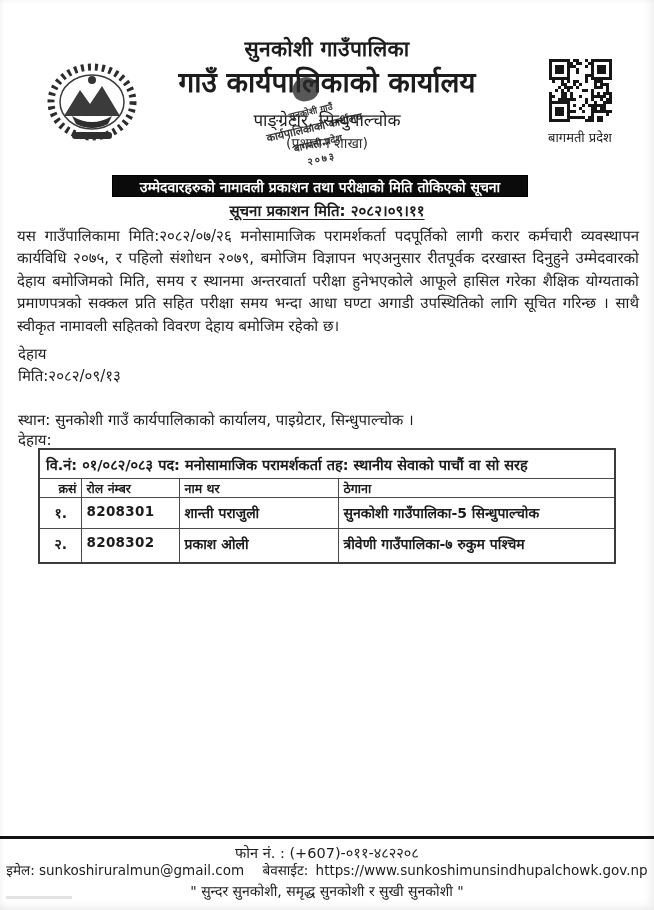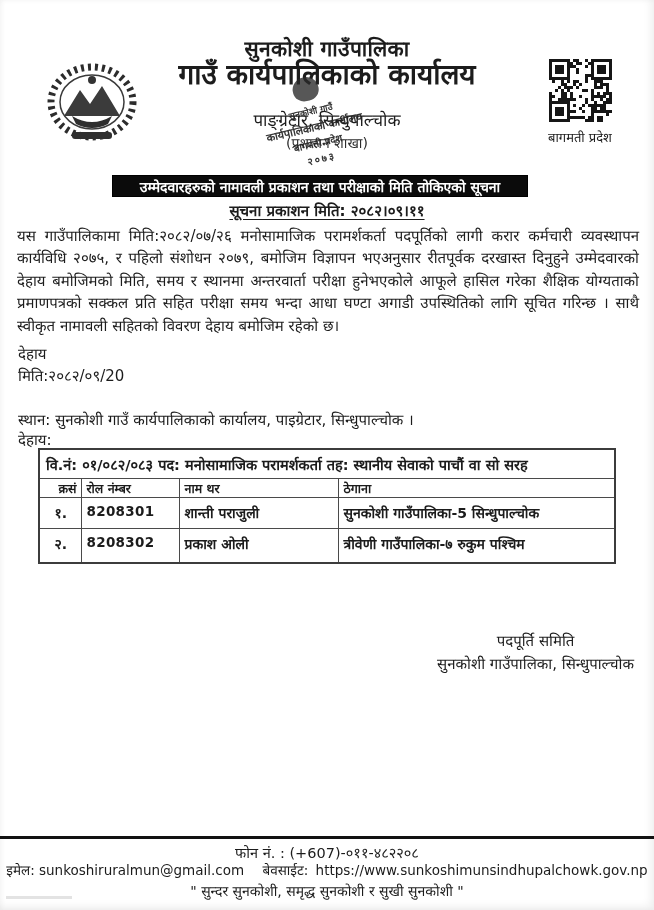--- a/index.html
+++ b/index.html
@@ -8,21 +8,21 @@
     position:relative; width:654px; height:910px; margin:0 auto;
     background:#ffffff; color:#1c1c1c; overflow:hidden;
     font-family:"DejaVu Sans","Liberation Sans",sans-serif;
     box-shadow: inset -3px -3px 8px rgba(0,0,0,0.07), inset 2px 0 4px rgba(0,0,0,0.03);
   }
   .abs{ position:absolute; }
   .ctr{ left:0; width:100%; text-align:center; }
 
   
   .h-muni   { top:34px;  font-size:21px; font-weight:700; letter-spacing:.3px; }
-  .h-office { top:54px;  font-size:28px; font-weight:700; }
+  .h-office { top:62px;  font-size:28px; font-weight:700; }
   .h-addr   { top:108px; font-size:17px; }
   .h-branch { top:133px; font-size:14px; color:#2c2c2c; }
 
   .logo{ left:42px; top:58px; width:100px; height:92px; }
 
   .qr-wrap{ left:548px; top:58px; width:64px; height:64px; background:#fff; }
   .qr-wrap i{ position:absolute; width:3px; height:3px; background:#161616; }
   .province{ left:530px; top:128px; width:100px; text-align:center; font-size:13px; }
 
   .stamp{
@@ -336,21 +336,21 @@
       <i style="left:52px;top:61px"></i>
     </div>
   <div class="abs province">बागमती प्रदेश</div>
 
   <div class="abs title-bar">उम्मेदवारहरुको नामावली प्रकाशन तथा परीक्षाको मिति  तोकिएको सूचना</div>
   <div class="abs ctr pub-date">सूचना प्रकाशन मिति: २०८२।०९।११</div>
 
   <div class="abs body-par">यस गाउँपालिकामा मिति:२०८२/०७/२६ मनोसामाजिक परामर्शकर्ता पदपूर्तिको लागी करार कर्मचारी व्यवस्थापन कार्यविधि २०७५, र पहिलो संशोधन २०७९, बमोजिम विज्ञापन भएअनुसार रीतपूर्वक दरखास्त दिनुहुने उम्मेदवारको देहाय बमोजिमको मिति, समय र स्थानमा अन्तरवार्ता परीक्षा हुनेभएकोले आफूले हासिल गरेका शैक्षिक योग्यताको प्रमाणपत्रको सक्कल प्रति सहित परीक्षा समय भन्दा आधा घण्टा अगाडी उपस्थितिको लागि सूचित गरिन्छ । साथै स्वीकृत नामावली सहितको विवरण देहाय बमोजिम रहेको छ।</div>
 
   <div class="abs d-line d0">देहाय</div>
-  <div class="abs d-line d1">मिति:२०८२/०९/20</div>
+  <div class="abs d-line d1">मिति:२०८२/०९/१३</div>
   <div class="abs d-line d3">स्थान: सुनकोशी गाउँ कार्यपालिकाको कार्यालय, पाइग्रेटार, सिन्धुपाल्चोक ।</div>
   <div class="abs d-line d4">देहाय:</div>
 
   <div class="abs vtable">
     <div class="vinfo1">वि.नं: ०१/०८२/०८३ पद: मनोसामाजिक परामर्शकर्ता तह: स्थानीय सेवाको पाचौं वा सो सरह</div>
     <table>
       <colgroup>
           <col class="c0">
           <col class="c1">
           <col class="c2">
@@ -374,24 +374,20 @@
         <tr class="r1">
           <td class="sn">२.</td>
           <td class="roll">8208302</td>
           <td>प्रकाश ओली</td>
           <td>त्रीवेणी गाउँपालिका-७ रुकुम पश्चिम</td>
         </tr>
       </tbody>
     </table>
   </div>
 
-  <div class="abs sig">
-    <div class="l1">पदपूर्ति समिति</div>
-    <div class="l2">सुनकोशी गाउँपालिका, सिन्धुपाल्चोक</div>
-  </div>
 
   <div class="abs foot-rule"></div>
   <div class="abs ctr f-phone">फोन नं. : (+607)-०११-४८२२०८</div>
   <div class="abs ctr f-line2">
     <span>इमेल:</span>
     <span>sunkoshiruralmun@gmail.com</span>
     <span class="lab">बेवसाईट:</span>
     <span>https://www.sunkoshimunsindhupalchowk.gov.np</span>
   </div>
   <div class="abs ctr f-slogan">" सुन्दर सुनकोशी, समृद्ध सुनकोशी र सुखी सुनकोशी "</div>

